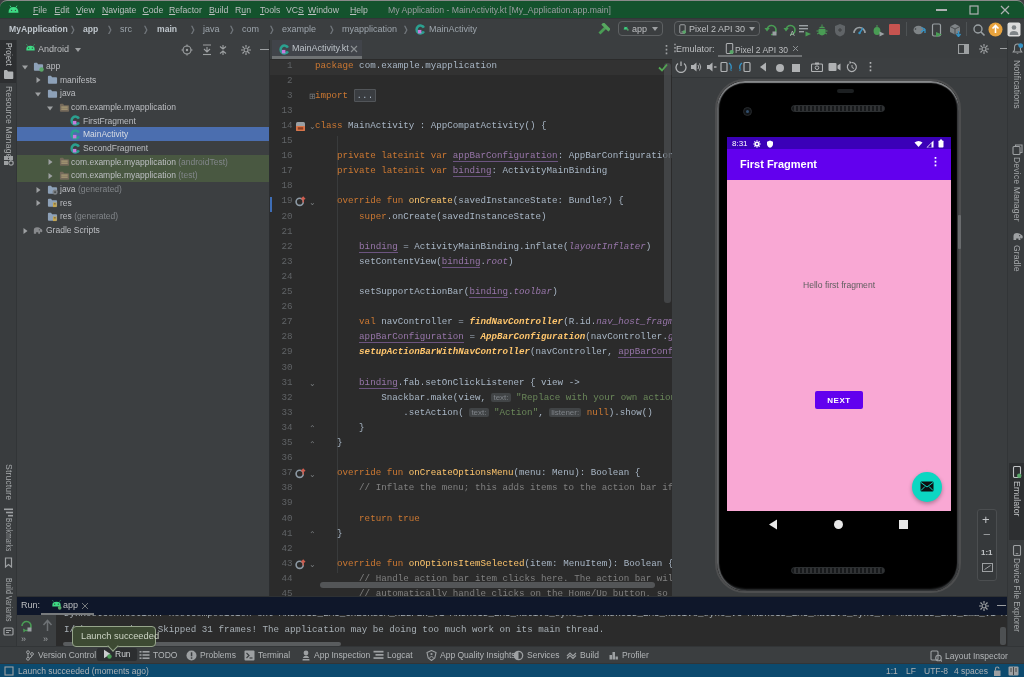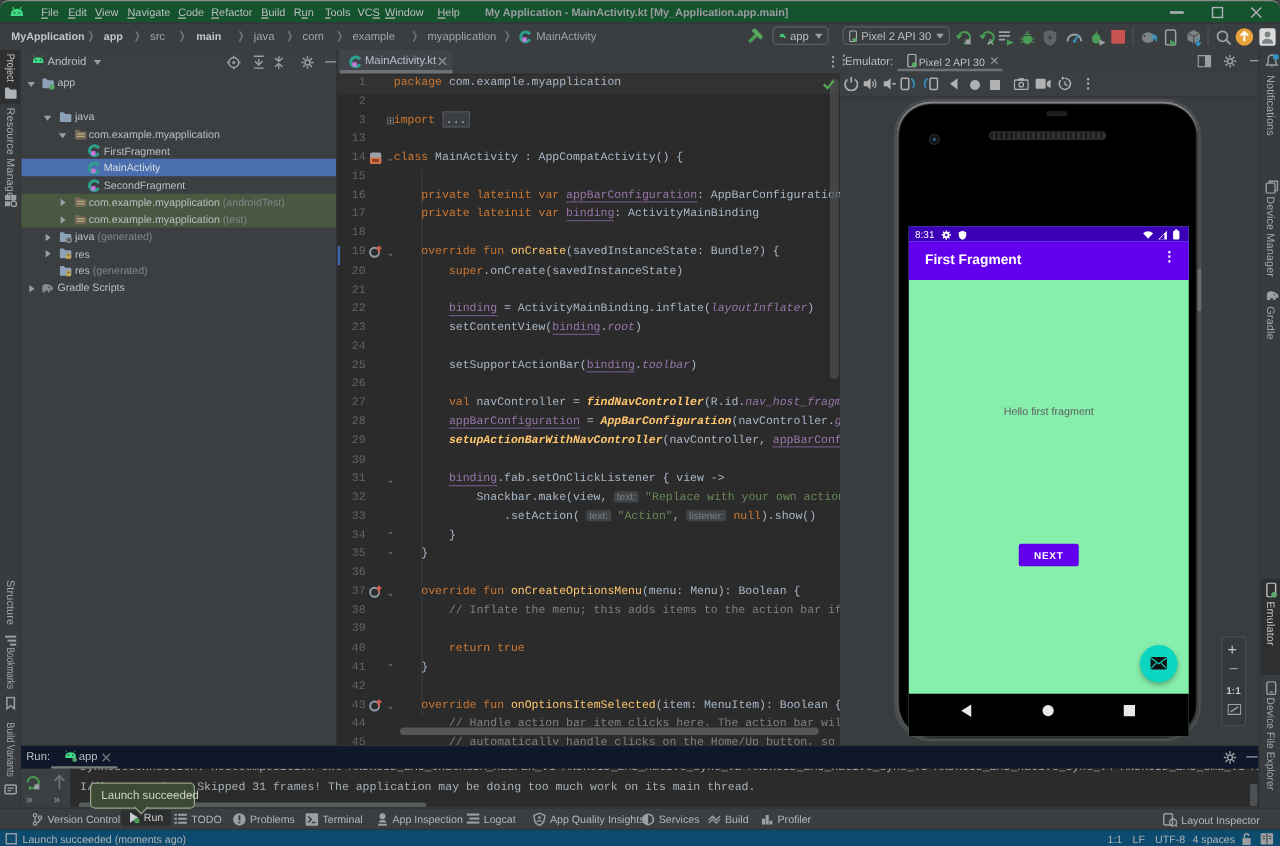--- a/index.html
+++ b/index.html
@@ -2,21 +2,21 @@
 <html><head>
 <meta charset="utf-8">
 <style>
 html,body{margin:0;padding:0;background:#2b2b2b;}
 #root{position:relative;width:1024px;height:677px;overflow:hidden;background:#3c3f41;font-family:"Liberation Sans",sans-serif;-webkit-font-smoothing:antialiased;}
 .abs{position:absolute;}
 
 #menubar{left:0;top:0;width:1024px;height:18px;background:#14532d;border-top:1px solid #8a8a8a;border-radius:7px 7px 0 0;box-sizing:border-box;}
 .menu{position:absolute;top:3.5px;font-size:8.7px;color:#bdbfc1;}
 .menu u{text-decoration-thickness:1px;text-underline-offset:1px;}
-#wintitle{position:absolute;left:388px;top:4px;font-size:8.7px;color:#9a9da0;font-weight:bold;}
+#wintitle{position:absolute;left:388px;top:4px;font-size:8.7px;color:#9a9da0;}
 #row2{left:0;top:18px;width:1024px;height:22px;background:#3b3e40;border-top:1px solid #333638;box-sizing:border-box;}
 .bc{position:absolute;top:5px;font-size:9px;color:#9da5ac;}
 .bcb{color:#bfc6cc;font-weight:bold;font-size:8.6px;}
 .chev{position:absolute;top:6px;font-size:6.5px;color:#70757a;transform:scaleY(1.25);}
 .combo{position:absolute;top:2px;height:15px;border:1px solid #5e6163;border-radius:4px;font-size:9px;color:#bdbfc1;display:flex;align-items:center;padding:0 4px;gap:3px;white-space:nowrap;box-sizing:border-box;}
 .carrow{width:0;height:0;border-left:3.5px solid transparent;border-right:3.5px solid transparent;border-top:4px solid #9da0a2;display:inline-block;}
 #row3{left:0;top:40px;width:1024px;height:19px;background:#3b3e40;}
 
 #lstripe{left:0;top:40px;width:17px;height:606px;background:#393c3e;border-right:1px solid #323537;box-sizing:border-box;}
 #rstripe{left:1007px;top:40px;width:17px;height:606px;background:#393c3e;border-left:1px solid #323537;box-sizing:border-box;}
@@ -45,21 +45,21 @@
 .str{color:#6a8759;}
 .cmt{color:#808080;}
 .fold{background:#3a3d41;border:1px solid #525559;border-radius:1px;padding:0 2px;}
 .hint{background:#414446;border-radius:2px;color:#7e8287;font-size:8px;padding:0 2px;font-family:"Liberation Sans",sans-serif;}
 
 #emheader{left:672px;top:40px;width:335px;height:18px;background:#3b3e40;}
 #emtoolbar{left:672px;top:58px;width:335px;height:20px;background:#3c3f41;border-bottom:1px solid #333638;box-sizing:border-box;}
 #embody{left:672px;top:78px;width:335px;height:518px;background:#3a3d3f;}
 
 #phone{position:absolute;left:43px;top:1px;width:246px;height:514px;background:#000;border-radius:30px;border:2px solid #4d4e4f;box-shadow:inset 0 2px 1px #86888a,inset 2px 0 1px #5a5c5e,inset -2px 0 1px #3c3e40,inset 0 -2px 2px #2e3032;box-sizing:border-box;}
-#screen{position:absolute;left:55px;top:59px;width:224px;height:408px;background:#86efac;margin-top:44px;}
+#screen{position:absolute;left:55px;top:59px;width:224px;height:408px;background:#f9a8d4;}
 #sbar{position:absolute;left:0;top:0;width:224px;height:12px;background:#3b00b8;}
 #abar{position:absolute;left:0;top:12px;width:224px;height:31px;background:#6200ee;}
 #navbar{position:absolute;left:0;top:374px;width:224px;height:34px;background:#000;}
 
 #conheader{left:17px;top:596px;width:990px;height:19px;background:#0f172a;border-top:1px solid #2e3133;box-sizing:border-box;font-size:9px;color:#bdbfc1;}
 #conleft{left:17px;top:615px;width:39px;height:31px;background:#3c3f41;}
 #conbody{left:56px;top:615px;width:951px;height:31px;background:#2b2b2b;overflow:hidden;font-family:"Liberation Mono",monospace;font-size:9.2px;color:#a8b0b6;white-space:nowrap;}
 
 #botbar{left:0;top:646px;width:1024px;height:17px;background:#3b3e40;border-top:1px solid #323537;box-sizing:border-box;font-size:8.5px;color:#b3b6b8;}
 #statusbar{left:0;top:663px;width:1024px;height:14px;background:#0c4a6e;border-top:1px solid #323537;box-sizing:border-box;font-size:8.5px;color:#b0b3b5;}
@@ -278,20 +278,29 @@
   <div class="abs" id="ppanel">
     <div class="trow" style="top:0px">
       <svg class="tarrow" style="left:4px">
           <path d="M1 2.5 L7 2.5 L4 6.5 Z" fill="#9da0a2"></path>
         </svg>
       <svg class="ticon" style="left:16px" viewBox="0 0 12 12">
           <path d="M1 3 Q1 2 2 2 L4.4 2 L5.6 3.5 L10 3.5 Q11 3.5 11 4.5 L11 9.5 Q11 10.5 10 10.5 L2 10.5 Q1 10.5 1 9.5 Z" fill="#8da1b8"></path>
           <circle cx="9.3" cy="9.3" r="2.4" fill="#59a869"></circle>
         </svg>
       <span class="lbl" style="left:29px">app</span>
+    </div>
+    <div class="trow" style="top:13.7px">
+      <svg class="tarrow" style="left:17px">
+          <path d="M2.5 1 L6.5 4 L2.5 7 Z" fill="#9da0a2"></path>
+        </svg>
+      <svg class="ticon" style="left:30px" viewBox="0 0 12 12">
+          <path d="M1 3 Q1 2 2 2 L4.4 2 L5.6 3.5 L10 3.5 Q11 3.5 11 4.5 L11 9.5 Q11 10.5 10 10.5 L2 10.5 Q1 10.5 1 9.5 Z" fill="#8da1b8"></path>
+        </svg>
+      <span class="lbl" style="left:43px">manifests</span>
     </div>
     <div class="trow" style="top:27.3px">
       <svg class="tarrow" style="left:17px">
           <path d="M1 2.5 L7 2.5 L4 6.5 Z" fill="#9da0a2"></path>
         </svg>
       <svg class="ticon" style="left:30px" viewBox="0 0 12 12">
           <path d="M1 3 Q1 2 2 2 L4.4 2 L5.6 3.5 L10 3.5 Q11 3.5 11 4.5 L11 9.5 Q11 10.5 10 10.5 L2 10.5 Q1 10.5 1 9.5 Z" fill="#8da1b8"></path>
         </svg>
       <span class="lbl" style="left:43px">java</span>
     </div>

